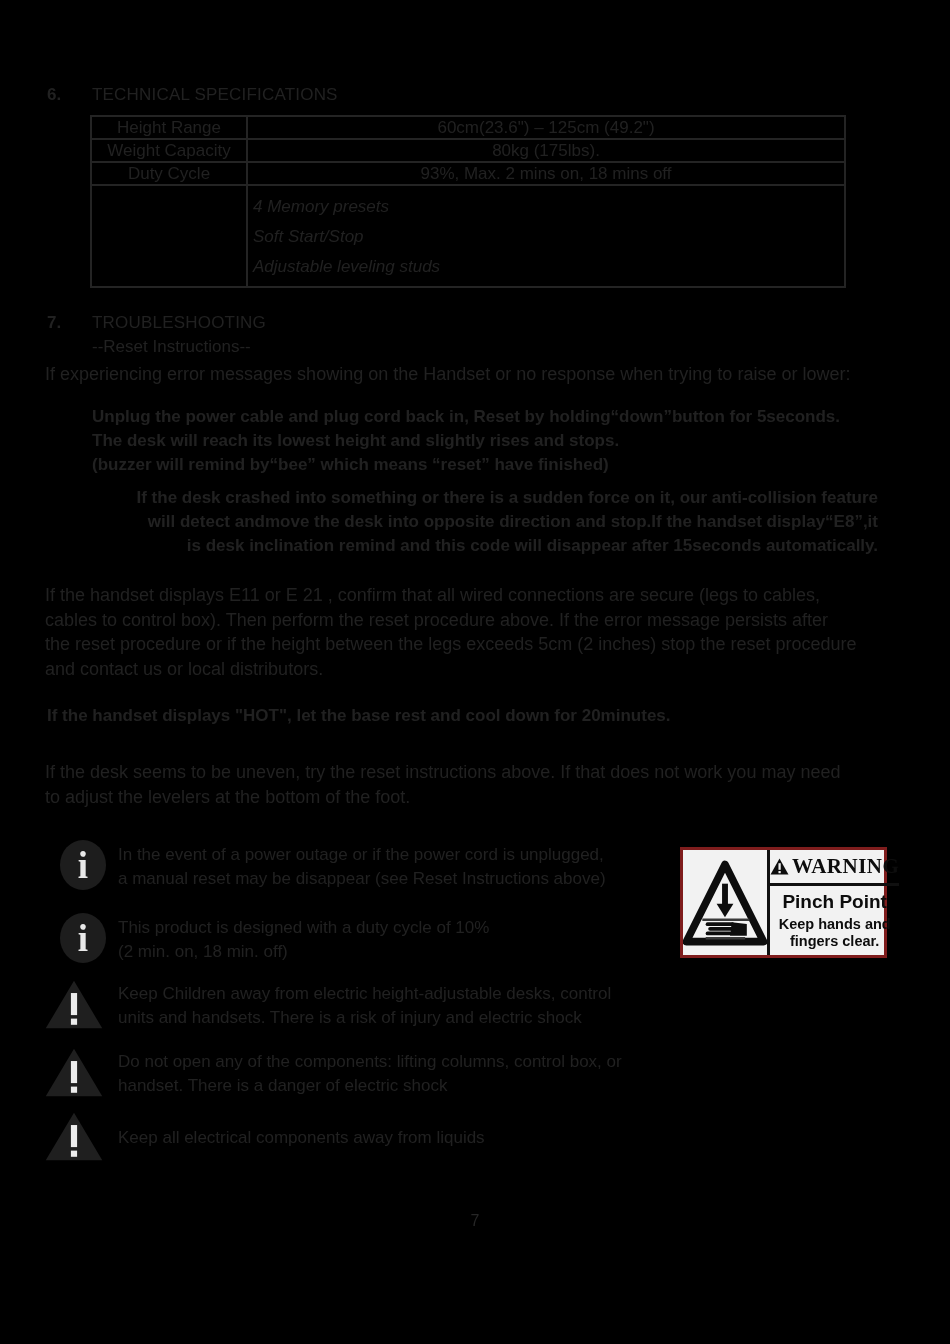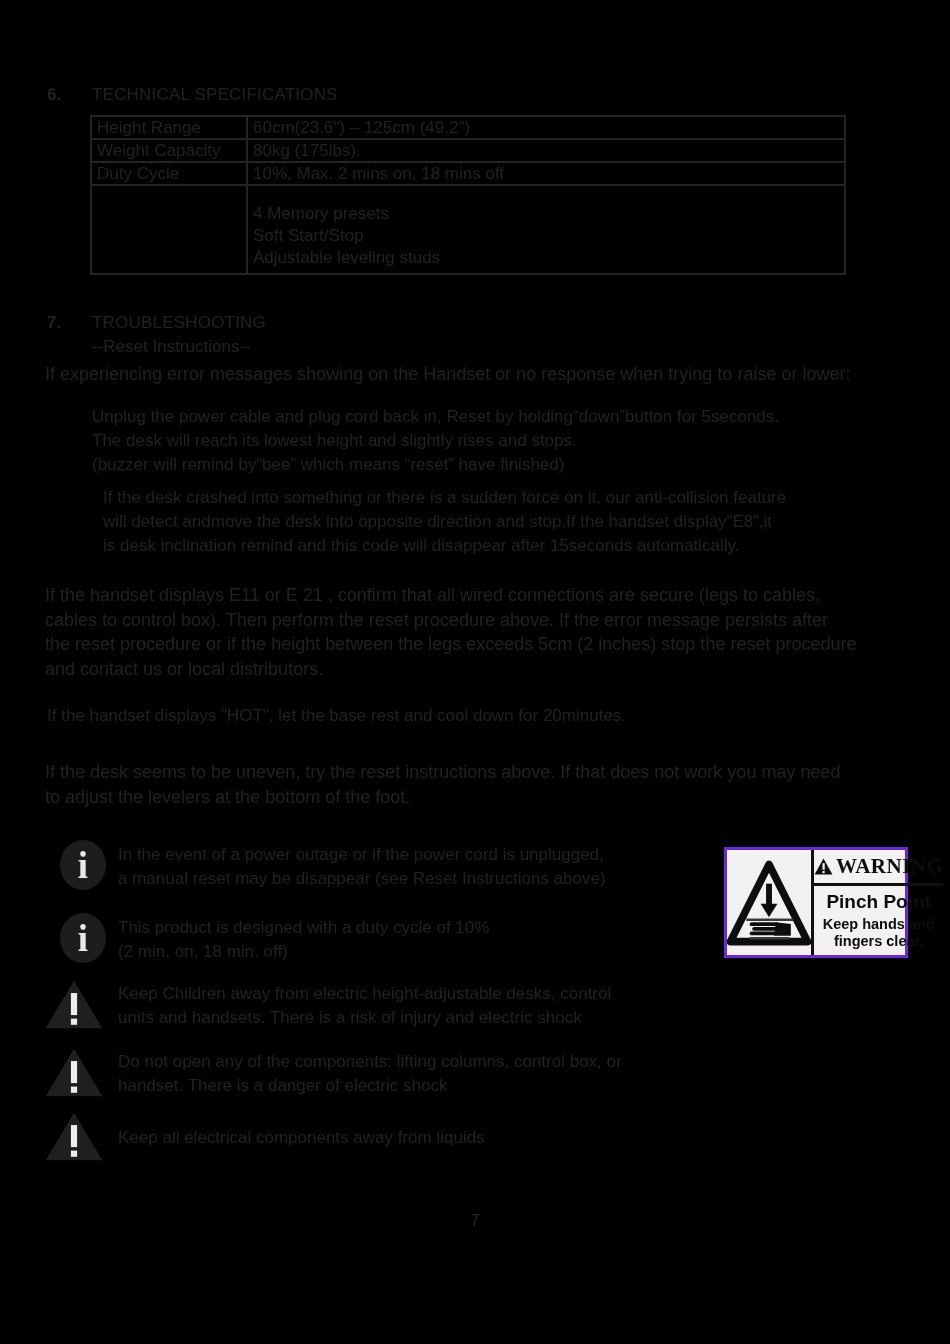--- a/index.html
+++ b/index.html
@@ -5,38 +5,38 @@
   html,body{margin:0;padding:0;}
   body{
     width:950px;height:1344px;background:#000;position:relative;
     font-family:"Liberation Sans",sans-serif;color:#212121;overflow:hidden;
   }
   .abs{position:absolute;}
   .pre{white-space:pre-line;}
   .h-num{font-size:17px;font-weight:bold;}
   .h-title{font-size:17px;font-weight:normal;letter-spacing:.2px;}
   .body-text{font-size:18px;line-height:24.5px;}
-  .step-text{font-size:17px;line-height:24px;font-weight:normal;}
+  .step-text{font-size:17px;line-height:24px;font-weight:bold;}
   .spec-table{border-collapse:collapse;table-layout:fixed;width:756px;font-size:17px;color:#212121;}
   .spec-table td{border:2px solid #242424;padding:0 5px;vertical-align:top;line-height:21px;}
   .spec-table .c1{width:144px;}
-  .spec-table .r td{height:21px;}
-  .spec-table .tall td{line-height:22px;padding-top:17px;padding-bottom:4px;}
+  .spec-table .r td{height:21px;text-align:center;}
+  .spec-table .tall td{line-height:30px;padding-top:6px;padding-bottom:4px;font-style:italic;}
   .notice-text{font-size:17px;line-height:23.5px;}
   .info-icon{
     width:46px;height:50px;border-radius:50%;background:#1d1d1d;color:#e9e9e9;
     display:flex;align-items:center;justify-content:center;
     font-family:"Liberation Serif",serif;font-weight:bold;font-size:37px;line-height:1;
   }
   .tri-svg{display:block;}
   .page-num{width:950px;text-align:center;font-size:16px;color:#262626;}
   
   .warn-label{
-    display:flex;width:184px;height:111px;background:#f2f2f2;
-    border:3px solid #6d28d9;box-sizing:border-box;color:#0d0d0d;margin-left:44px;
+    display:flex;width:207px;height:111px;background:#f2f2f2;
+    border:3px solid #7f1d1d;box-sizing:border-box;color:#0d0d0d;
   }
   .warn-left{width:97px;border-right:3px solid #101010;display:flex;align-items:center;justify-content:center;}
   .warn-right{flex:1;display:flex;flex-direction:column;}
   .warn-header{
     height:33px;border-bottom:3px solid #101010;display:flex;align-items:center;justify-content:center;gap:3px;
     font-family:"Liberation Serif",serif;font-weight:bold;font-size:21px;letter-spacing:.5px;
   }
   .warn-body{flex:1;text-align:center;padding-top:5px;}
   .warn-title{font-size:19px;font-weight:bold;}
   .warn-caption{font-size:14.5px;font-weight:bold;line-height:17px;margin-top:3px;}
@@ -52,41 +52,41 @@
       <tr class="r">
     <td class="c1">Height Range</td>
     <td>60cm(23.6") – 125cm (49.2")</td>
   </tr>
   <tr class="r">
     <td class="c1">Weight Capacity</td>
     <td>80kg (175lbs).</td>
   </tr>
   <tr class="r">
     <td class="c1">Duty Cycle</td>
-    <td>10%, Max. 2 mins on, 18 mins off</td>
+    <td>93%, Max. 2 mins on, 18 mins off</td>
   </tr>
   <tr class="tall">
     <td class="c1"></td>
     <td class="pre">4 Memory presets
 Soft Start/Stop
 Adjustable leveling studs</td>
   </tr>
 </tbody>
   </table>
 
 <span class="abs h-num" style="left:47px;top:313px;">7.</span>
 <span class="abs h-title" style="left:92px;top:313px;">TROUBLESHOOTING</span>
 <span class="abs" style="left:92px;top:337px;font-size:17px;">--Reset Instructions--</span>
 
 <div class="abs body-text" style="left:45px;top:362px;width:866px;">If experiencing error messages showing on the Handset or no response when trying to raise or lower:</div>
 
 <div class="abs step-text pre" style="left:92px;top:405px;width:790px;">Unplug the power cable and plug cord back in, Reset by holding“down”button for 5seconds.
 The desk will reach its lowest height and slightly rises and stops.
 (buzzer will remind by“bee” which means “reset” have finished)</div>
-<div class="abs step-text pre" style="left:103px;top:486px;width:790px;">If the desk crashed into something or there is a sudden force on it, our anti-collision feature
+<div class="abs step-text pre" style="left:88px;top:486px;width:790px;text-align:right;">If the desk crashed into something or there is a sudden force on it, our anti-collision feature
 will detect andmove the desk into opposite direction and stop.If the handset display“E8”,it
 is desk inclination remind and this code will disappear after 15seconds automatically.</div>
 
 <div class="abs body-text pre" style="left:45px;top:583px;width:866px;">If the handset displays  E11  or  E 21 , confirm that all wired connections are secure (legs to cables,
 cables to control box). Then perform the reset procedure above. If the error message persists after
 the reset procedure or if the height between the legs exceeds 5cm (2 inches) stop the reset procedure
 and contact  us or local distributors.</div>
 <div class="abs step-text" style="left:47px;top:704px;width:866px;">If the handset displays "HOT", let the base rest and cool down for 20minutes.</div>
 <div class="abs body-text pre" style="left:45px;top:760px;width:866px;">If the desk seems to be uneven, try the reset instructions above. If that does not work you may need
 to adjust the levelers at the bottom of the foot.</div>

